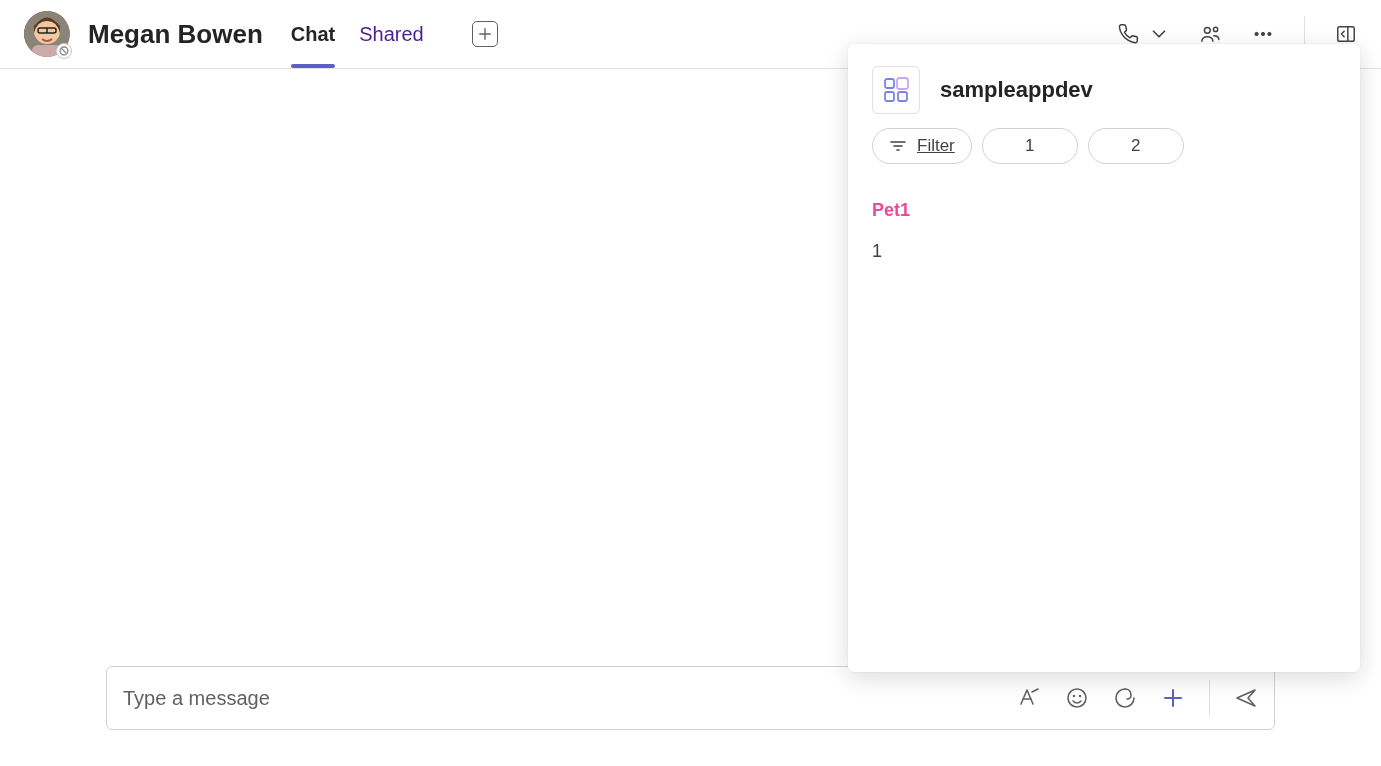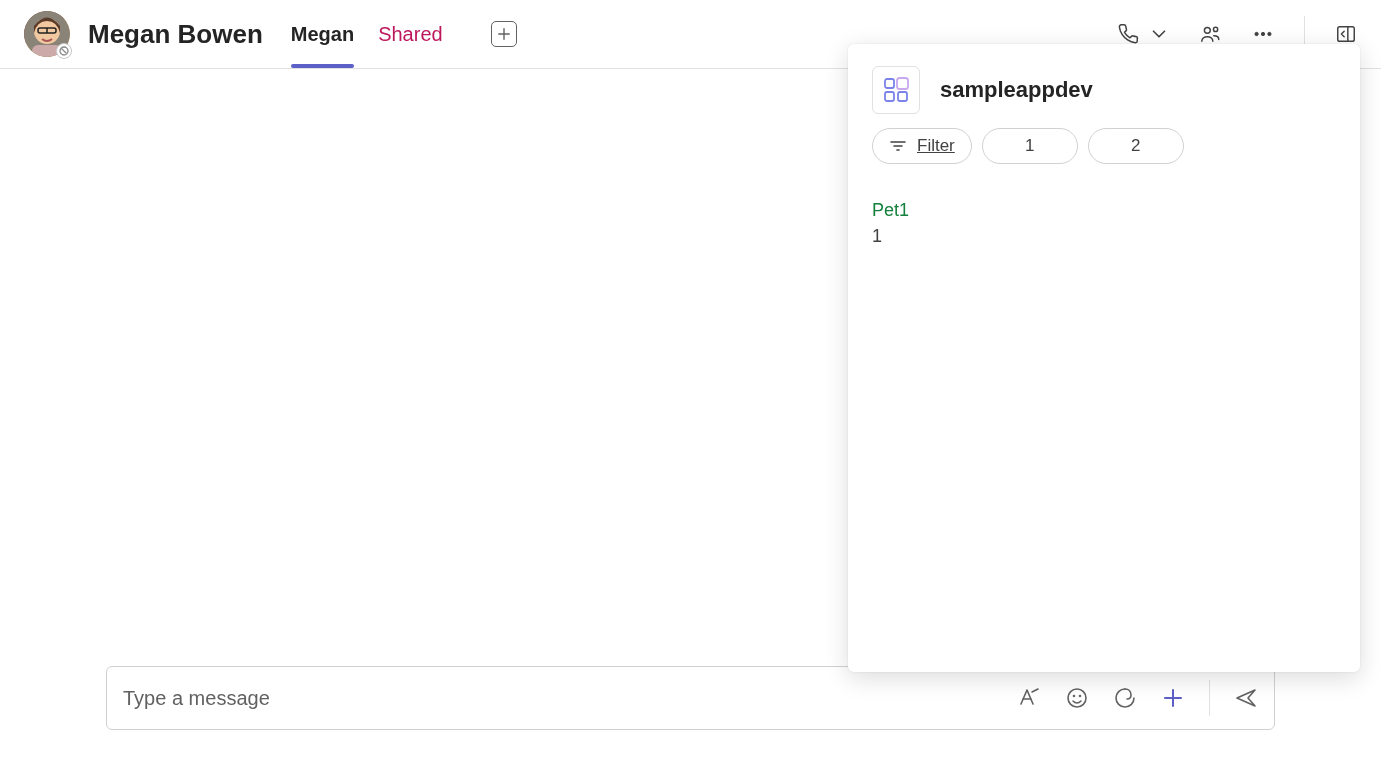--- a/index.html
+++ b/index.html
@@ -60,21 +60,21 @@
     margin-right: 28px;
   }
   .tabs {
     display: flex;
     align-items: center;
     gap: 24px;
     height: 100%;
   }
   .tab {
     font-size: 20px;
-    color: #be185d;
+    color: #4c1d95;
     height: 100%;
     display: flex;
     align-items: center;
     position: relative;
     cursor: pointer;
   }
   .tab.active {
     color: #242424;
     font-weight: 600;
   }
@@ -215,23 +215,23 @@
     justify-content:center;
     font-size:17px;
     color:#424242;
     cursor:pointer;
     gap:10px;
   }
   .pill.filter-pill { padding:8px 16px;text-decoration:underline; }
   .pill svg { width:18px; height:18px; stroke:#424242; }
   .popup-result-title {
     font-size:18px;
-    font-weight:400;
-    color:#15803d;
-    margin-bottom:5px;
+    font-weight:700;
+    color:#ec4899;
+    margin-bottom:20px;
   }
   .popup-result-sub {
     font-size:18px;
     color:#424242;
   }
 
 </style>
 </head>
 <body>
 
@@ -258,21 +258,21 @@
     <div class="presence-badge">
       <svg viewBox="0 0 10 10">
           <circle cx="5" cy="5" r="4" fill="none" stroke="#8a8a8a" stroke-width="1.3"></circle>
           <line x1="2.5" y1="2.5" x2="7.5" y2="7.5" stroke="#8a8a8a" stroke-width="1.3"></line>
         </svg>
     </div>
   </div>
   <div class="contact-name">Megan Bowen</div>
 
   <div class="tabs">
-    <div class="tab active">Megan</div>
+    <div class="tab active">Chat</div>
     <div class="tab">Shared</div>
     <div class="add-tab-btn">
       <svg viewBox="0 0 16 16" width="14" height="14">
           <line x1="8" y1="2" x2="8" y2="14" stroke="currentColor" stroke-width="1.6" stroke-linecap="round"></line>
           <line x1="2" y1="8" x2="14" y2="8" stroke="currentColor" stroke-width="1.6" stroke-linecap="round"></line>
         </svg>
     </div>
   </div>
 
   <div class="header-right">

